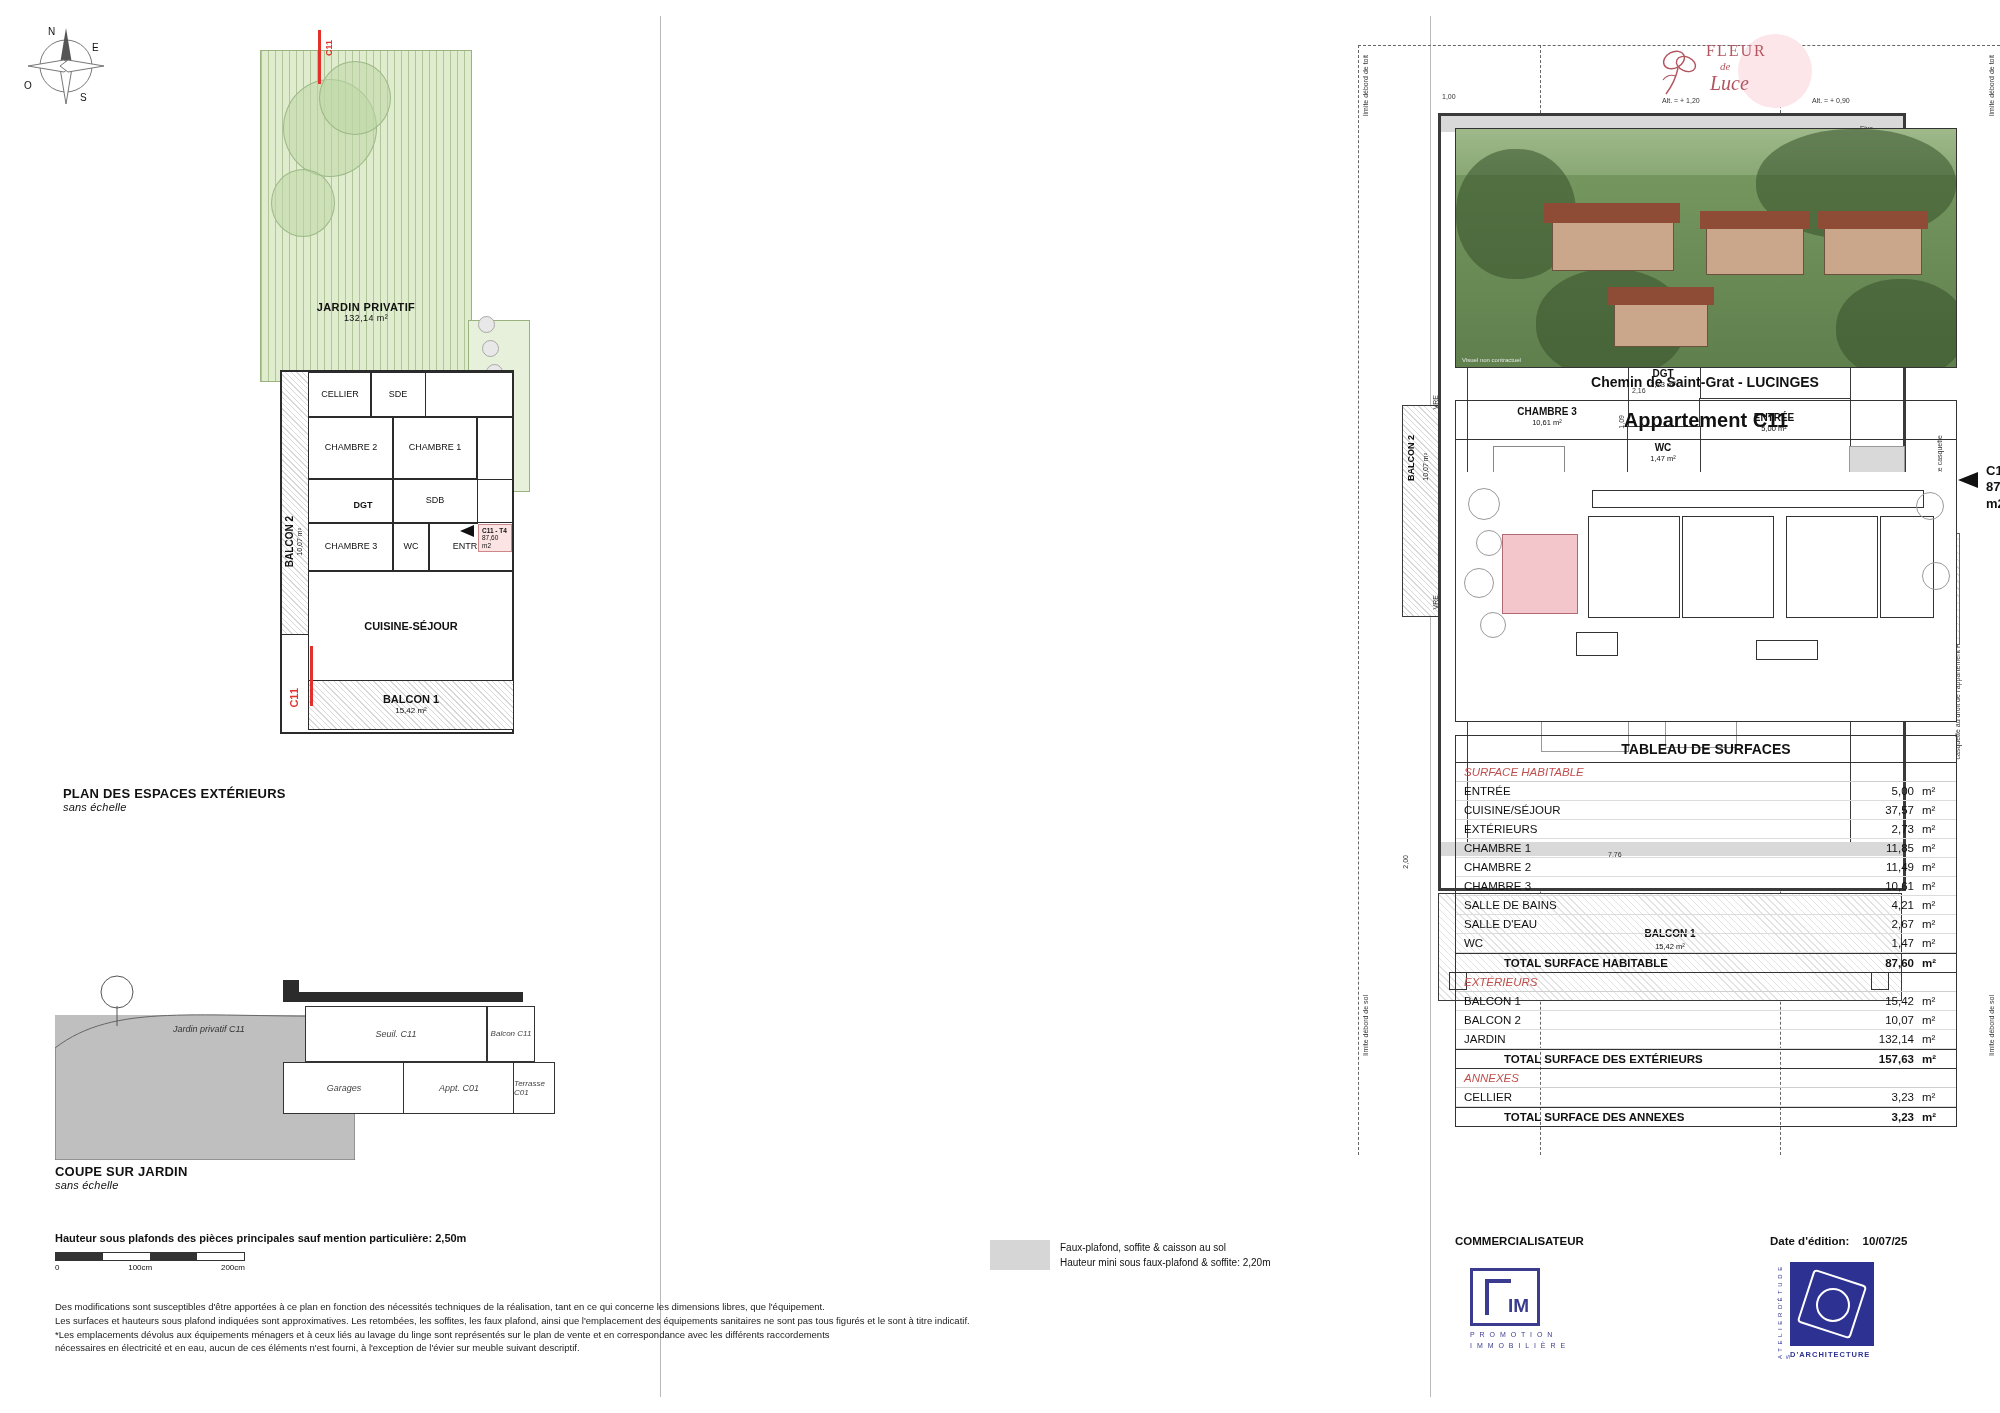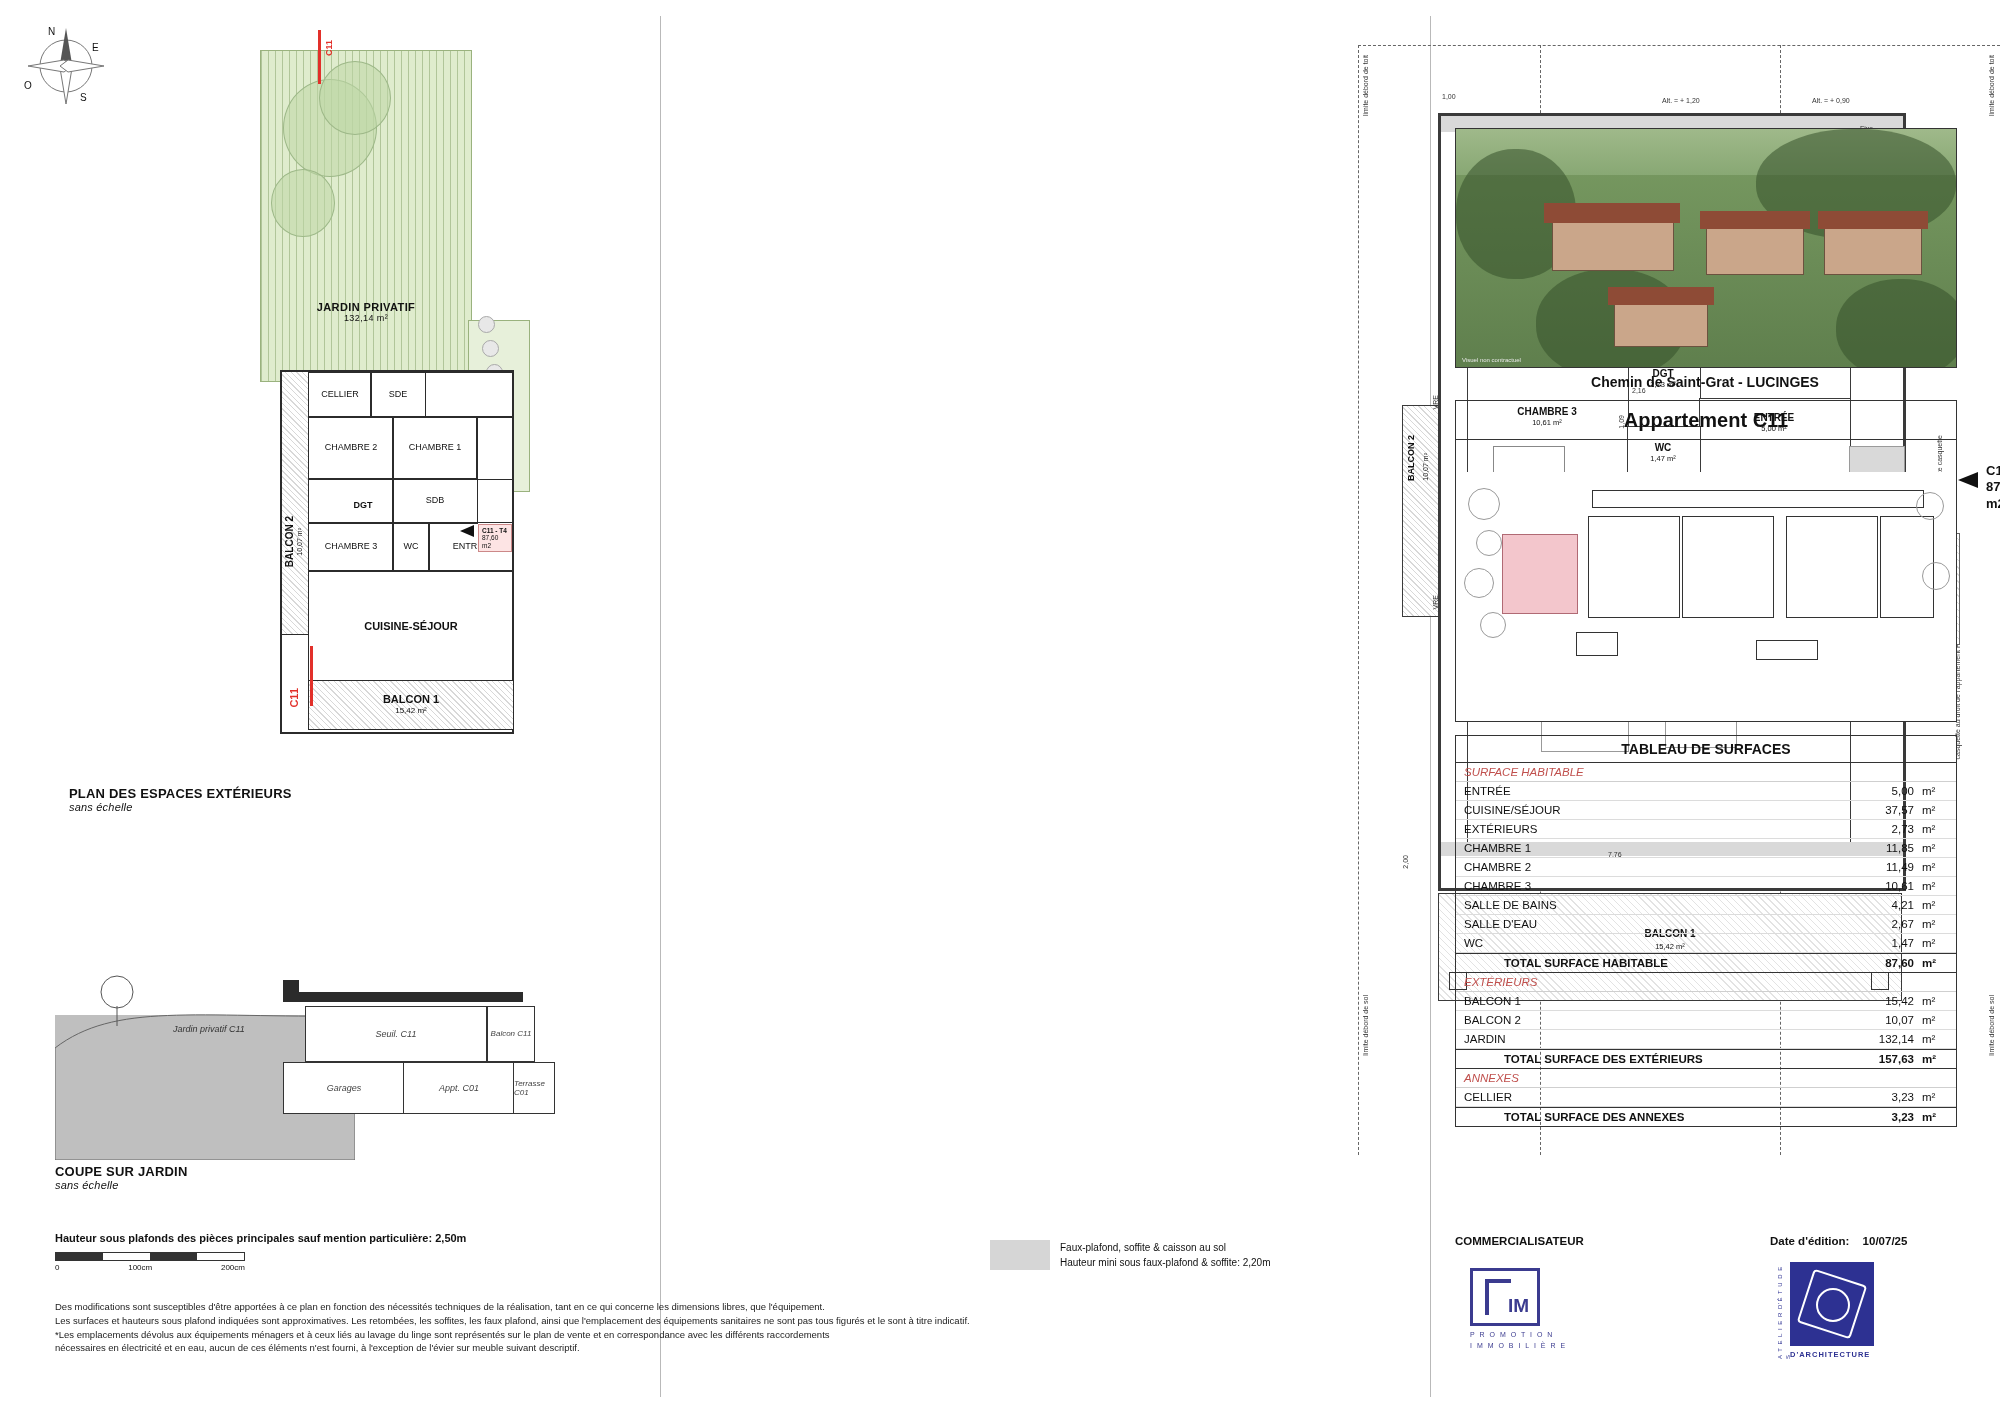--- a/index.html
+++ b/index.html
@@ -221,21 +221,21 @@
             <polygon points="0,7 14,1 14,13" fill="#111"></polygon>
           </svg>
       </div>
 
       <div class="abs" style="left:68px;top:-10px;width:3px;height:54px;background:#e2302a;"></div>
       <div class="abs vert" style="left:74px;top:0px;color:#e2302a;font-size:9px;font-weight:bold;">C11</div>
       <div class="abs" style="left:60px;top:606px;width:3px;height:60px;background:#e2302a;"></div>
       <div class="abs vert" style="left:38px;top:648px;color:#e2302a;font-size:11px;font-weight:bold;">C11</div>
     </div>
 
-    <div class="plan-caption" style="left:69px;top:786px;">
+    <div class="plan-caption" style="left:63px;top:786px;">
       <span>PLAN DES ESPACES EXTÉRIEURS</span>
       <em>sans échelle</em>
     </div>
 
     <div id="coupe">
       <div class="ground"></div>
       <svg class="abs" style="left:0;top:0" width="300" height="200">
         <path d="M0,88 C60,42 140,58 300,56 L300,200 L0,200 Z" fill="#bfbfbf" stroke="#666"></path>
         <circle cx="62" cy="32" r="16" fill="none" stroke="#555"></circle>
         <line x1="62" y1="46" x2="62" y2="66" stroke="#555"></line>
@@ -440,20 +440,34 @@
         </svg>
       <div class="arrowlab" style="left:646px;top:428px">
         <div>C11 - T4</div>
         <div>87,60 m2</div>
       </div>
     </div>
   </div>
 
   <div id="right-col"></div>
 
+  <div class="logo-box">
+    <div class="blob"></div>
+    <svg class="flower" viewBox="0 0 46 52">
+      <ellipse cx="18" cy="14" rx="11" ry="8" fill="none" stroke="#b3555f" stroke-width="1.4" transform="rotate(-28 18 14)"></ellipse>
+      <ellipse cx="30" cy="18" rx="10" ry="7" fill="none" stroke="#b3555f" stroke-width="1.4" transform="rotate(24 30 18)"></ellipse>
+      <path d="M22,22 C20,32 16,40 10,48" fill="none" stroke="#b3555f" stroke-width="1.4"></path>
+      <path d="M20,30 C14,28 10,30 7,34" fill="none" stroke="#b3555f" stroke-width="1.2"></path>
+    </svg>
+    <div class="brandtxt">
+      <div class="l1">FLEUR</div>
+      <div class="l2">de</div>
+      <div class="l3">Luce</div>
+    </div>
+  </div>
 
   <div class="photo">
     <div class="sky"></div>
     <div class="tree" style="left:0;top:20px;width:120px;height:130px;"></div>
     <div class="tree" style="left:300px;top:0px;width:200px;height:110px;"></div>
     <div class="tree" style="left:80px;top:140px;width:150px;height:110px;"></div>
     <div class="tree" style="left:380px;top:150px;width:130px;height:100px;"></div>
     <div class="house" style="left:96px;top:84px;width:120px;height:56px;"></div>
     <div class="roof2" style="left:88px;top:74px;width:136px;height:20px;"></div>
     <div class="house" style="left:250px;top:92px;width:96px;height:52px;"></div>

